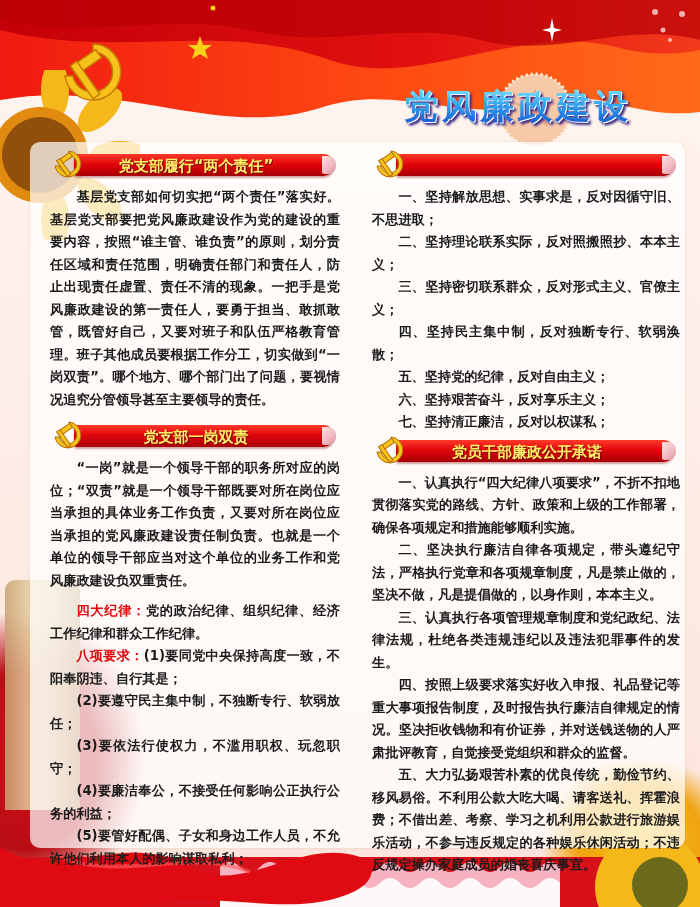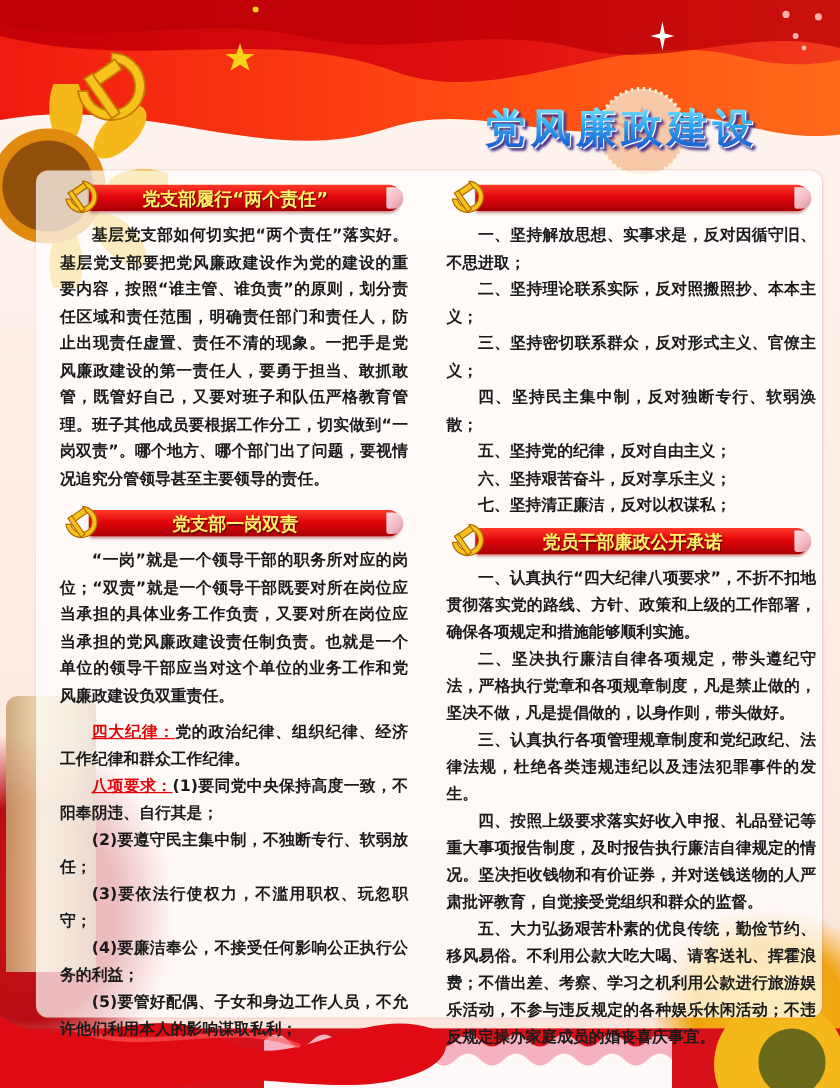--- a/index.html
+++ b/index.html
@@ -64,21 +64,21 @@
     text-align: center; line-height: 22px;
     font-size: 15px; font-weight: bold; color: #fff36a;
     text-shadow: 1px 1px 0 #7a0000;
   }
   .sec-head .emblem { position: absolute; left: 0; top: 0; width: 34px; height: 32px; }
   .para {
     font-size: 13.2px; line-height: 22.5px; color: #1a1a1a; font-weight: bold;
     text-align: justify;
   }
   .para.indent { text-indent: 2em; }
-  .red { color: #e1060b; text-decoration: underline; }
+  .red { color: #e1060b; }
   .sp-8 { height: 8px; }
 </style>
 </head>
 <body>
 
 <div class="bg"></div>
 
 <svg class="top-wave" viewBox="0 0 700 130" preserveAspectRatio="none">
   <defs>
     <linearGradient id="gRed" x1="0" y1="0" x2="1" y2="0">
@@ -200,17 +200,17 @@
   <div class="sec-head">
     <div class="bar"></div>
     <svg class="emblem" viewBox="0 0 34 32">
       <path d="M19,3 A13,13 0 1 1 5,18 L9,18 A9,9 0 1 0 19,7 Z" fill="#f8c21c" stroke="#b06a00" stroke-width="1"></path>
       <rect x="9" y="8" width="13" height="5" fill="#f8c21c" stroke="#b06a00" stroke-width="1" transform="rotate(-35 15 10)"></rect>
       <rect x="12" y="10" width="4" height="19" fill="#f8c21c" stroke="#b06a00" stroke-width="1" transform="rotate(-35 14 20)"></rect>
     </svg>
     <div class="label">党员干部廉政公开承诺</div>
   </div>
   <p class="para indent">一、认真执行“四大纪律八项要求”，不折不扣地贯彻落实党的路线、方针、政策和上级的工作部署，确保各项规定和措施能够顺利实施。</p>
-  <p class="para indent">二、坚决执行廉洁自律各项规定，带头遵纪守法，严格执行党章和各项规章制度，凡是禁止做的，坚决不做，凡是提倡做的，以身作则，带头做好。</p>
+  <p class="para indent">二、坚决执行廉洁自律各项规定，带头遵纪守法，严格执行党章和各项规章制度，凡是禁止做的，坚决不做，凡是提倡做的，以身作则，本本主义。</p>
   <p class="para indent">三、认真执行各项管理规章制度和党纪政纪、法律法规，杜绝各类违规违纪以及违法犯罪事件的发生。</p>
   <p class="para indent">四、按照上级要求落实好收入申报、礼品登记等重大事项报告制度，及时报告执行廉洁自律规定的情况。坚决拒收钱物和有价证券，并对送钱送物的人严肃批评教育，自觉接受党组织和群众的监督。</p>
   <p class="para indent">五、大力弘扬艰苦朴素的优良传统，勤俭节约、移风易俗。不利用公款大吃大喝、请客送礼、挥霍浪费；不借出差、考察、学习之机利用公款进行旅游娱乐活动，不参与违反规定的各种娱乐休闲活动；不违反规定操办家庭成员的婚丧喜庆事宜。</p>
 </div>
 
 </body></html>

